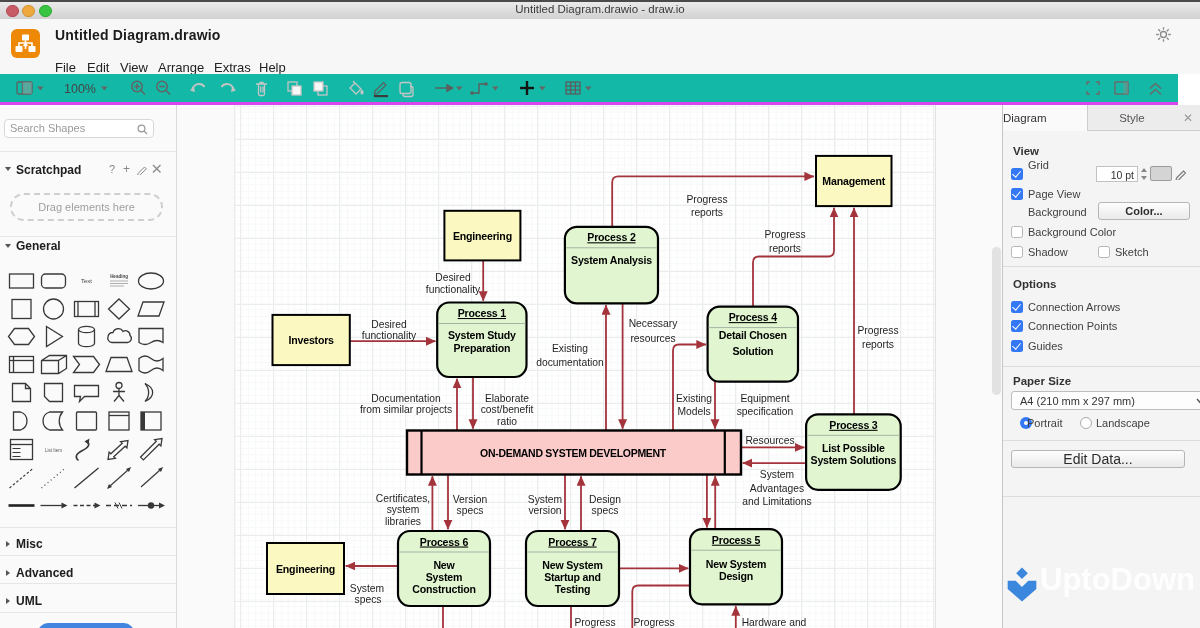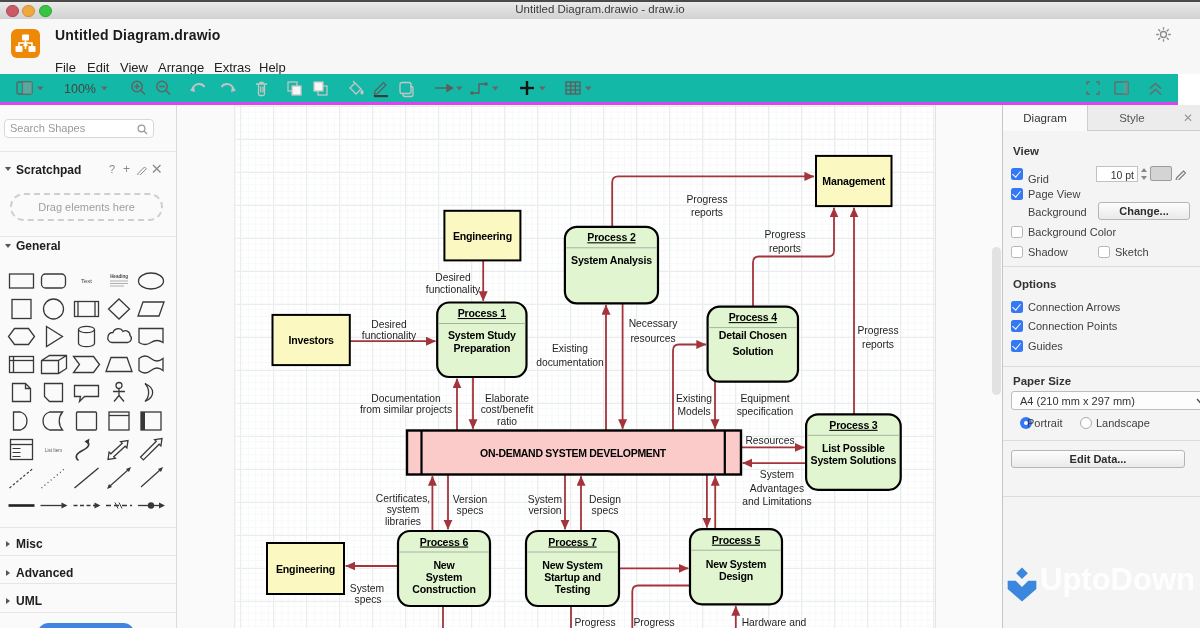--- a/index.html
+++ b/index.html
@@ -54,21 +54,21 @@
     background-size:33px 33px,33px 33px,6.6px 6.6px,6.6px 6.6px;
     background-position:5px 1px,5px 1px,0 0,0 0;}
   #vscroll{left:816px;top:142px;width:9px;height:148px;background:#e2e2e3;
     border-radius:4.5px;}
   
   #rpanel{left:1002px;top:105px;width:198px;height:523px;background:#f4f4f5;
     border-left:1px solid #c5c5c5;box-sizing:content-box;font-size:11px;color:#414141;}
   #tabbar{left:0;top:0;width:198px;height:26px;background:#ececec;
     border-bottom:1px solid #cecece;box-sizing:border-box;}
   #tab-diagram{left:0px;top:0px;width:85px;height:26px;background:#fafafa;
-    border-right:1px solid #cecece;box-sizing:border-box;text-align:center;
+    border-right:1px solid #cecece;box-sizing:border-box;text-align:left;
     line-height:26px;font-size:11.5px;color:#333;}
   #tab-style{left:85px;top:0px;width:88px;height:26px;text-align:center;
     line-height:26px;font-size:11.5px;color:#555;}
   #tabx{left:180px;top:0px;font-size:12px;color:#999;line-height:26px;}
   .rphead{font-weight:bold;color:#333;font-size:11.5px;}
   .cb{width:12px;height:12px;border-radius:2.5px;box-sizing:border-box;}
   .cb-on{background:#3478f6;}
   .cb-on:after{content:"";position:absolute;left:3px;top:1px;width:4px;height:7px;
     border:solid #fff;border-width:0 1.6px 1.6px 0;transform:rotate(40deg);}
   .cb-off{background:#fff;border:1px solid #b6b6b6;}
@@ -543,36 +543,36 @@
   </div>
 
   <div class="abs" id="rpanel">
     <div class="abs" id="tabbar"></div>
     <div class="abs" id="tab-diagram">Diagram</div>
     <div class="abs" id="tab-style">Style</div>
     <div class="abs" id="tabx">✕</div>
 
     <div class="abs rphead" style="left:10px;top:40px">View</div>
     <div class="abs cb cb-on" style="left:8px;top:63px"></div>
-    <div class="abs" style="left:25px;top:68px">Grid</div>
+    <div class="abs" style="left:25px;top:54px">Grid</div>
     <div class="abs" style="left:93px;top:61px;width:42px;height:16px;background:#fff;border:1px solid #c2c2c2;box-sizing:border-box;">
       <span style="position:absolute;right:3px;top:2px;font-size:10.5px;color:#333">10 pt</span>
     </div>
     <svg class="abs" style="left:136px;top:61px" width="10" height="16">
       <path d="M5 2 l3 4 h-6 z" fill="#888"></path>
         <path d="M5 14 l3 -4 h-6 z" fill="#888"></path>
     </svg>
     <div class="abs" style="left:147px;top:61px;width:22px;height:15px;background:#d4d4d4;border:1px solid #9b9b9b;border-radius:2px;box-sizing:border-box;"></div>
     <svg class="abs" style="left:172px;top:62px" width="12" height="13">
       <path d="M1.5 11 l7 -7 l2 2 l-7 7 l-2.6 0.6 z" fill="none" stroke="#777" stroke-width="1.1"></path>
     </svg>
     <div class="abs cb cb-on" style="left:8px;top:83px"></div>
     <div class="abs" style="left:25px;top:83px">Page View</div>
     <div class="abs" style="left:25px;top:101px">Background</div>
-    <div class="abs rbtn" style="left:95px;top:97px;width:92px;height:18px;line-height:17px;font-size:11px;font-weight:bold;">Change...</div>
+    <div class="abs rbtn" style="left:95px;top:97px;width:92px;height:18px;line-height:17px;font-size:11px;font-weight:bold;">Color...</div>
     <div class="abs cb cb-off" style="left:8px;top:121px"></div>
     <div class="abs" style="left:25px;top:121px">Background Color</div>
     <div class="abs cb cb-off" style="left:8px;top:141px"></div>
     <div class="abs" style="left:25px;top:141px">Shadow</div>
     <div class="abs cb cb-off" style="left:95px;top:141px"></div>
     <div class="abs" style="left:112px;top:141px">Sketch</div>
     <div class="abs rdiv" style="top:161px"></div>
 
     <div class="abs rphead" style="left:10px;top:173px">Options</div>
     <div class="abs cb cb-on" style="left:8px;top:196px"></div>
@@ -590,21 +590,21 @@
           <path d="M1 1 l3.5 4 l3.5 -4" fill="none" stroke="#555" stroke-width="1.4"></path>
         </svg>
     </div>
     <div class="abs" style="left:17px;top:312px;width:12px;height:12px;border-radius:50%;background:#3478f6;"></div>
     <div class="abs" style="left:21px;top:316px;width:4px;height:4px;border-radius:50%;background:#fff;"></div>
     <div class="abs" style="left:24px;top:312px">Portrait</div>
     <div class="abs" style="left:77px;top:312px;width:12px;height:12px;border-radius:50%;background:#fff;border:1px solid #aaa;box-sizing:border-box;"></div>
     <div class="abs" style="left:93px;top:312px">Landscape</div>
     <div class="abs rdiv" style="top:335px"></div>
 
-    <div class="abs rbtn" style="left:8px;top:345px;width:174px;height:18px;line-height:17px;font-size:11px;font-weight:bold;">Edit Data...</div>
+    <div class="abs rbtn" style="left:8px;top:345px;width:174px;height:18px;line-height:17px;font-size:14px;font-weight:normal;">Edit Data...</div>
     <div class="abs rdiv" style="top:391px"></div>
 
     <svg class="abs" style="left:1px;top:457px" width="36" height="43" viewBox="0 0 40 48">
       <g fill="#3a87dd">
         <path d="M20 6 L26.5 12.5 L20 19 L13.5 12.5 Z"></path>
         <path d="M4 21 L13 21 L20 28 L27 21 L36 21 L36 30 L20 44 L4 30 Z"></path>
       </g>
     </svg>
   </div>
   <div class="abs" id="wmtext">UptoDown</div>

